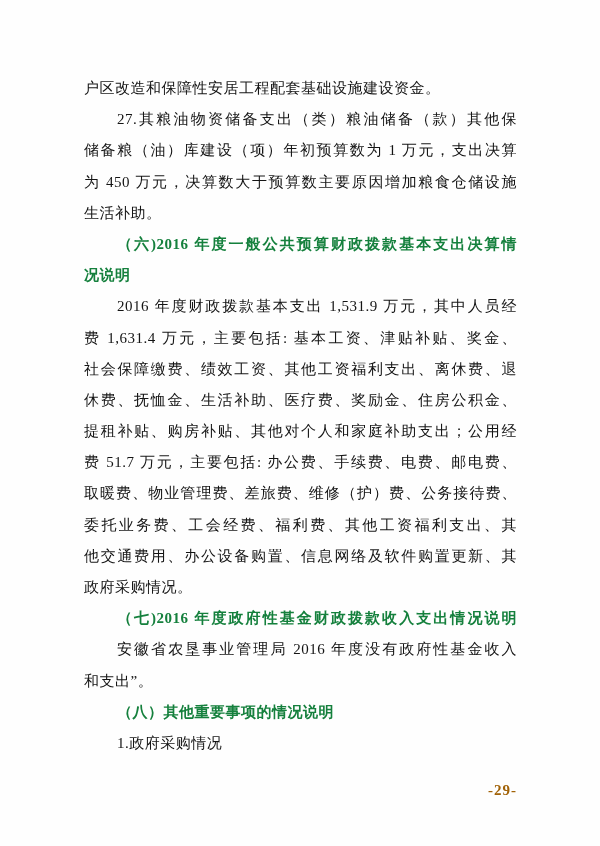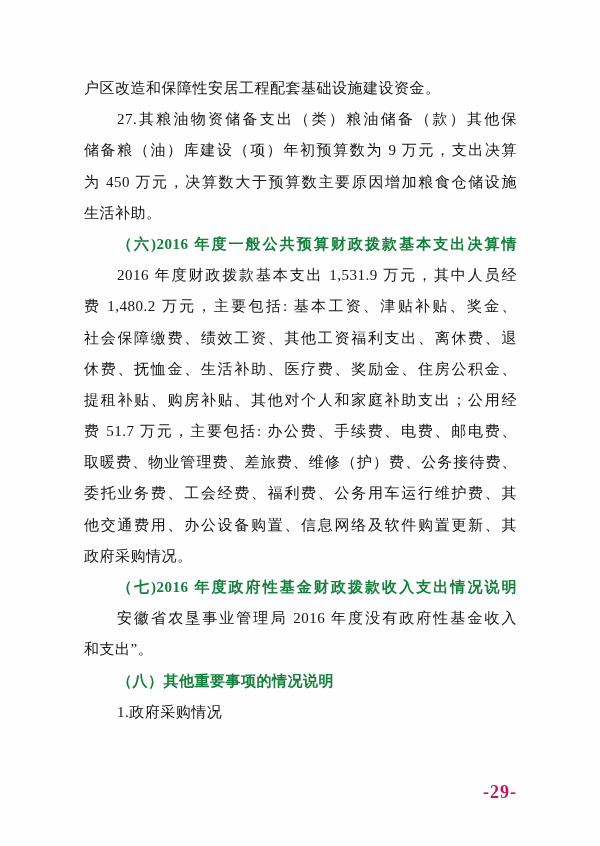--- a/index.html
+++ b/index.html
@@ -40,45 +40,46 @@
     text-indent: 33px;
   }
   .line.bold {
     font-weight: bold;
     color: #15803d;
   }
   .page-number {
     position: absolute;
     top: 782px;
     right: 83px;
-    font-size: 18px;
+    font-size: 15px;
     font-weight: bold;
     letter-spacing: 1px;
-    color: #be185d;
+    color: #a16207;
   }
 </style>
 </head>
 <body>
 
 <div class="page">
   <div class="textblock">
     <div class="line">户区改造和保障性安居工程配套基础设施建设资金。</div>
     <div class="line indent just">27.其粮油物资储备支出（类）粮油储备（款）其他保</div>
-    <div class="line just">储备粮（油）库建设（项）年初预算数为 9 万元，支出决算</div>
+    <div class="line just">储备粮（油）库建设（项）年初预算数为 1 万元，支出决算</div>
     <div class="line just">为 450 万元，决算数大于预算数主要原因增加粮食仓储设施</div>
     <div class="line">生活补助。</div>
     <div class="line bold indent just">（六)2016 年度一般公共预算财政拨款基本支出决算情</div>
+    <div class="line bold">况说明</div>
     <div class="line indent just">2016 年度财政拨款基本支出 1,531.9 万元，其中人员经</div>
-    <div class="line just">费 1,480.2 万元，主要包括: 基本工资、津贴补贴、奖金、</div>
+    <div class="line just">费 1,631.4 万元，主要包括: 基本工资、津贴补贴、奖金、</div>
     <div class="line just">社会保障缴费、绩效工资、其他工资福利支出、离休费、退</div>
     <div class="line just">休费、抚恤金、生活补助、医疗费、奖励金、住房公积金、</div>
     <div class="line just">提租补贴、购房补贴、其他对个人和家庭补助支出；公用经</div>
     <div class="line just">费 51.7 万元，主要包括: 办公费、手续费、电费、邮电费、</div>
     <div class="line just">取暖费、物业管理费、差旅费、维修（护）费、公务接待费、</div>
-    <div class="line just">委托业务费、工会经费、福利费、公务用车运行维护费、其</div>
+    <div class="line just">委托业务费、工会经费、福利费、其他工资福利支出、其</div>
     <div class="line just">他交通费用、办公设备购置、信息网络及软件购置更新、其</div>
     <div class="line">政府采购情况。</div>
     <div class="line bold indent just">（七)2016 年度政府性基金财政拨款收入支出情况说明</div>
     <div class="line indent just">安徽省农垦事业管理局 2016 年度没有政府性基金收入</div>
     <div class="line">和支出”。</div>
     <div class="line bold indent">（八）其他重要事项的情况说明</div>
     <div class="line indent">1.政府采购情况</div>
   </div>
   <div class="page-number">-29-</div>
 </div>

